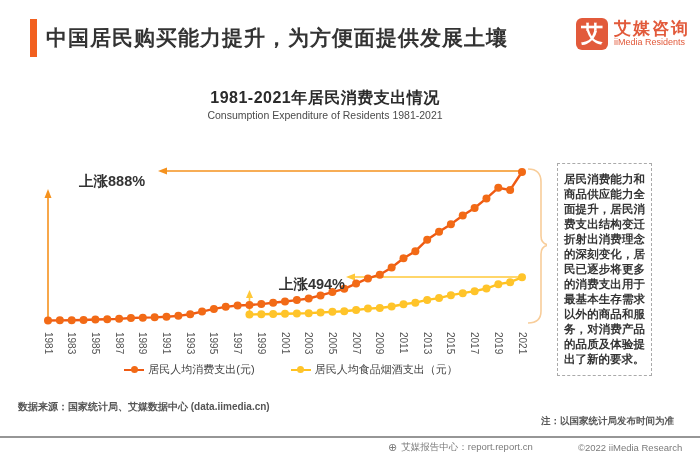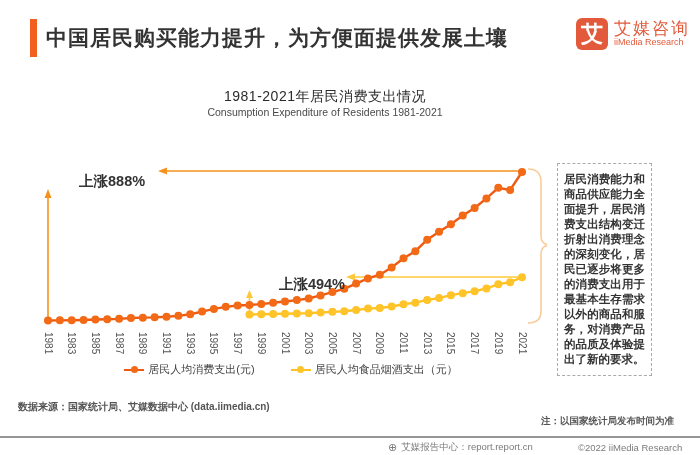--- a/index.html
+++ b/index.html
@@ -4,26 +4,26 @@
 <style>
   html,body{margin:0;padding:0;}
   body{font-family:"Liberation Sans","DejaVu Sans",sans-serif;background:#fff;}
   #stage{position:relative;width:700px;height:455px;background:#fff;overflow:hidden;}
 
   
   .accent-bar{position:absolute;left:30px;top:19px;width:7px;height:38px;background:#F2601F;}
   .page-title{position:absolute;left:46px;top:24px;font-size:21px;font-weight:bold;color:#333;letter-spacing:1px;white-space:nowrap;}
   .logo{position:absolute;left:576px;top:18px;display:flex;align-items:center;gap:6px;}
   .logo-box{width:32px;height:32px;background:#E25A3B;border-radius:6px;color:#fff;font-size:22px;font-weight:bold;display:flex;align-items:center;justify-content:center;line-height:1;}
-  .logo-cn{font-size:17px;font-weight:normal;color:#E25A3B;letter-spacing:2px;line-height:1.1;}
+  .logo-cn{font-size:17px;font-weight:bold;color:#E25A3B;letter-spacing:2px;line-height:1.1;}
   .logo-en{font-size:9px;color:#E25A3B;line-height:1.1;}
 
   
   .chart-head{position:absolute;left:125px;top:88px;width:400px;text-align:center;}
-  .chart-title{font-size:14px;font-weight:normal;color:#2b2b2b;letter-spacing:.5px;}
+  .chart-title{font-size:16px;font-weight:bold;color:#2b2b2b;letter-spacing:.5px;}
   .chart-subtitle{font-size:10.5px;color:#4a4a4a;}
 
   
   #chart-svg{position:absolute;left:35px;top:146px;}
 
   
   .legend{position:absolute;left:35px;top:362px;width:512px;display:flex;justify-content:center;gap:36px;}
   .legend-item{display:flex;align-items:center;gap:4px;font-size:11px;color:#444;}
   .lg-marker{position:relative;width:20px;height:8px;}
   .lg-marker .ln{position:absolute;left:0;top:3px;width:20px;height:2px;}
@@ -51,21 +51,21 @@
 <body>
 
 <div id="stage">
 
   <div class="accent-bar"></div>
   <div class="page-title">中国居民购买能力提升，为方便面提供发展土壤</div>
   <div class="logo">
     <div class="logo-box">艾</div>
     <div>
       <div class="logo-cn">艾媒咨询</div>
-      <div class="logo-en">iiMedia Research</div>
+      <div class="logo-en">iiMedia Residents</div>
     </div>
   </div>
 
   <div class="chart-head">
     <div class="chart-title">1981-2021年居民消费支出情况</div>
     <div class="chart-subtitle">Consumption Expenditure of Residents 1981-2021</div>
   </div>
 
   <svg id="chart-svg" width="512" height="215" viewBox="0 0 512 215">
 

